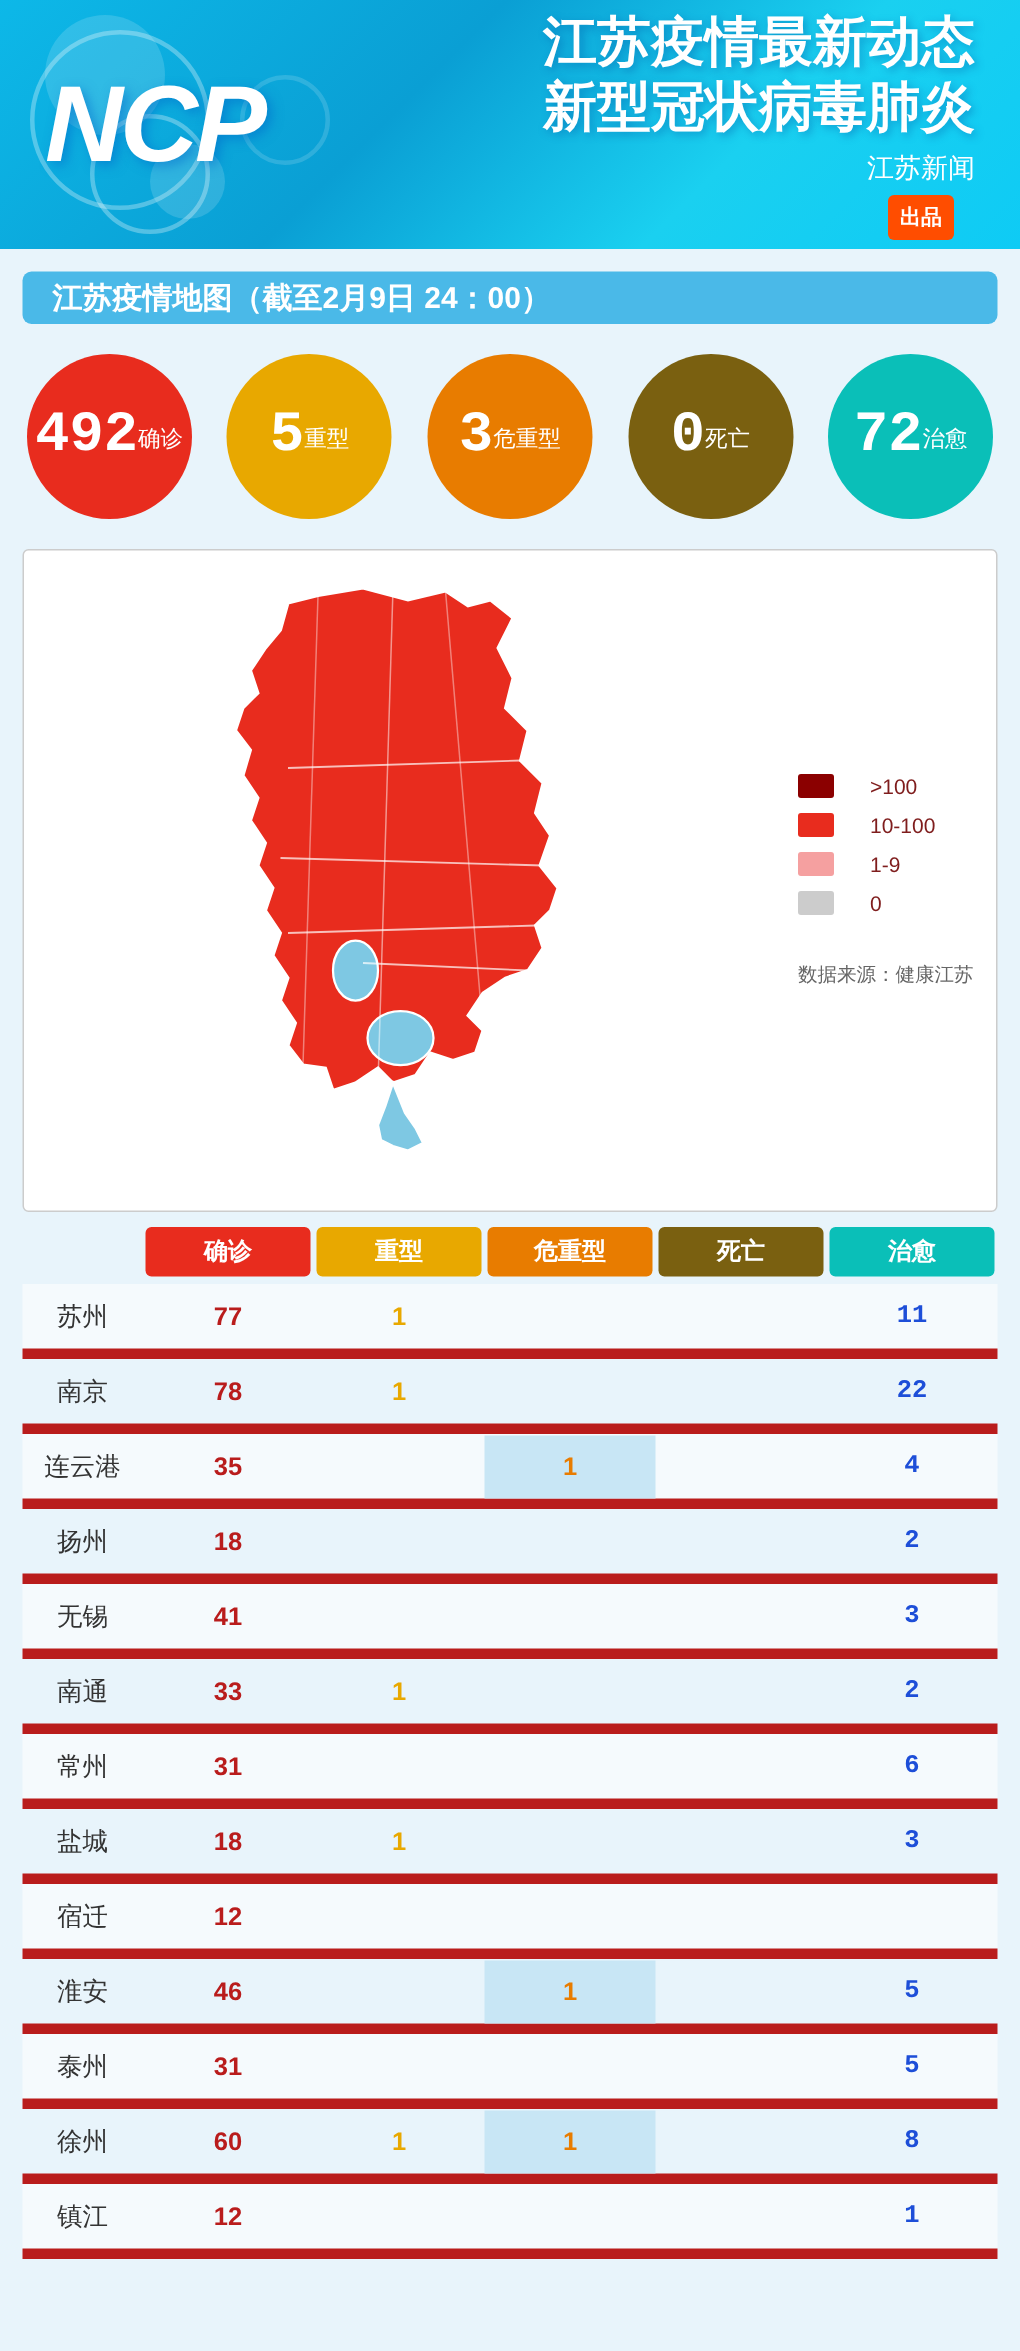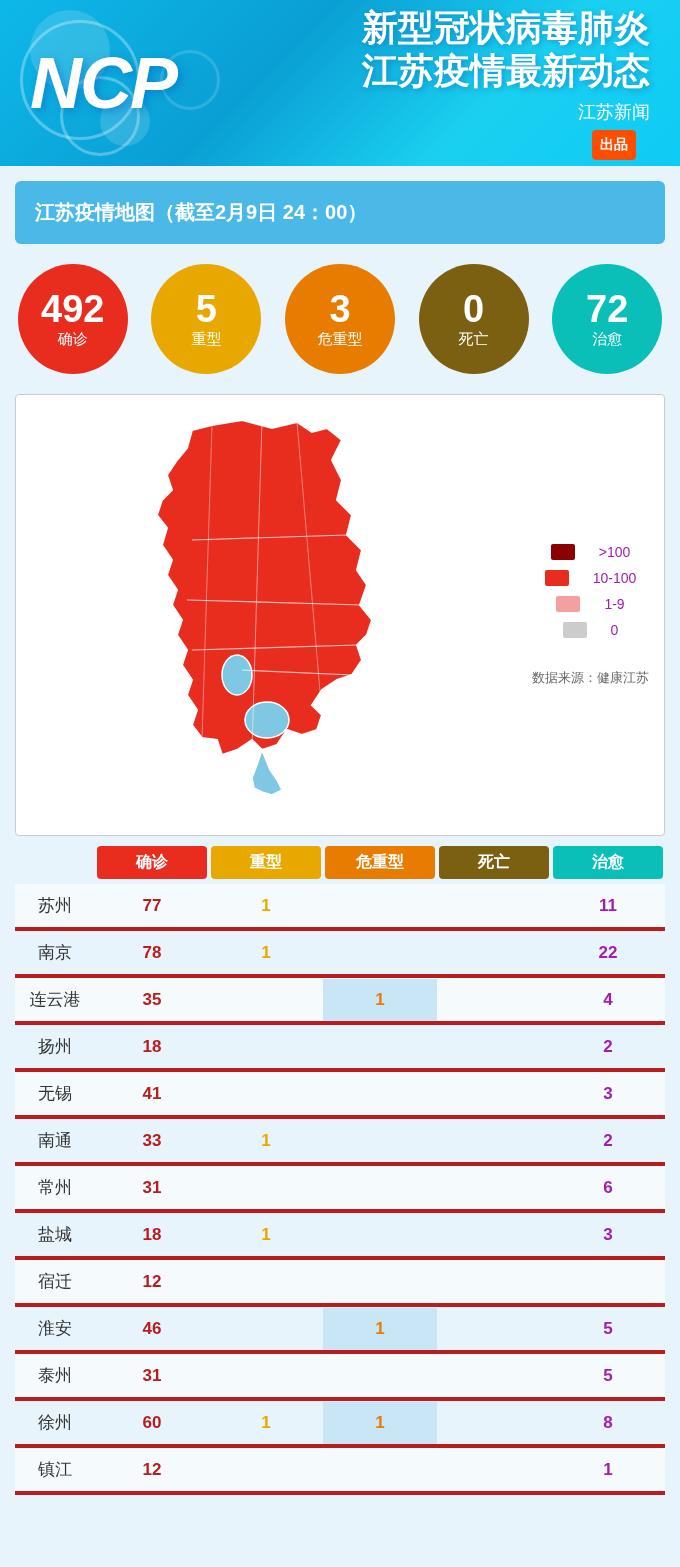--- a/index.html
+++ b/index.html
@@ -86,48 +86,49 @@
       border-radius: 50%;
       background: rgba(255,255,255,0.15);
     }
     .virus-decor.v1 { width: 80px; height: 80px; top: 10px; left: 30px; }
     .virus-decor.v2 { width: 50px; height: 50px; bottom: 20px; left: 100px; }
 
     
     .section-title-bar {
       background: #4ab9e8;
       margin: 0 15px;
-      padding: 18px 20px;
+      padding: 4px 20px;
       border-radius: 6px;
       margin-top: 15px;
     }
     .section-title-bar-text {
       color: white;
       font-size: 20px;
       font-weight: bold;
     }
 
     
     .stats-row {
       display: flex;
       justify-content: space-around;
       align-items: center;
       padding: 20px 10px;
       gap: 8px;
     }
     .stat-circle {
       display: flex;
-      flex-direction: column;
+      flex-direction: row;
       align-items: center;
       justify-content: center;
       border-radius: 50%;
       width: 110px;
       height: 110px;
       color: white;
       text-align: right;
+      font-family: Liberation Mono, monospace;
     }
     .stat-circle.red { background: #e82c1e; }
     .stat-circle.gold { background: #e8a800; }
     .stat-circle.orange { background: #e87c00; }
     .stat-circle.brown { background: #7a6010; }
     .stat-circle.teal { background: #0abfb8; }
     .stat-number {
       font-size: 38px;
       font-weight: 900;
       line-height: 1;
@@ -160,22 +161,21 @@
       flex-direction: column;
       gap: 10px;
       padding-left: 20px;
       min-width: 120px;
     }
     .legend-item {
       display: flex;
       align-items: center;
       gap: 24px;
       font-size: 14px;
-      color: #a21caf;
-      justify-content: center;
+      color: #7f1d1d;
     }
     .legend-color {
       width: 24px;
       height: 16px;
       border-radius: 2px;
     }
     .legend-source {
       margin-top: 21px;
       font-size: 13px;
       color: #666;
@@ -208,21 +208,21 @@
     }
     .th-confirmed { background: #e82c1e; }
     .th-severe { background: #e8a800; }
     .th-critical { background: #e87c00; }
     .th-death { background: #7a6010; }
     .th-recovered { background: #0abfb8; }
 
     .data-row {
       display: flex;
       align-items: center;
-      border-bottom: 4px solid #b91c1c;
+      border-bottom: 7px solid #b91c1c;
     }
     .data-row:nth-child(even) { background: #e8f4fb; }
     .data-row:nth-child(odd) { background: #f5fafd; }
     .td-cell {
       flex: 1;
       text-align: center;
       padding: 10px 4px;
       font-size: 17px;
       color: #333;
       min-height: 42px;
@@ -251,43 +251,44 @@
     }
     .td-critical {
       color: #e87c00;
       font-weight: bold;
     }
     .td-death {
       color: #7a6010;
       font-weight: bold;
     }
     .td-recovered {
-      color: #a21caf;
-      font-weight: bold;
+      color: #1d4ed8;
+      font-weight: bold;
+      font-family: Liberation Mono, monospace;
     }
     .td-bg-light-blue {
       background: #c8e6f5;
     }
   </style>
 </head>
 <body>
 
 <div class="header">
 
   <div class="virus-decor v1"></div>
   <div class="virus-decor v2"></div>
   <div class="header-bg-circle c1"></div>
   <div class="header-bg-circle c2"></div>
   <div class="header-bg-circle c3"></div>
 
   <div class="ncp-logo">NCP</div>
   <div class="header-title">
     <div class="header-title-main">
+      <div>江苏疫情最新动态</div>
       <div>新型冠状病毒肺炎</div>
-      <div>江苏疫情最新动态</div>
     </div>
     <div class="header-sub">
       <span class="header-sub-text">江苏新闻</span>
       <span class="header-badge">出品</span>
     </div>
   </div>
 </div>
 
 <div class="section-title-bar">
   <span class="section-title-bar-text">江苏疫情地图（截至2月9日 24：00）</span>

